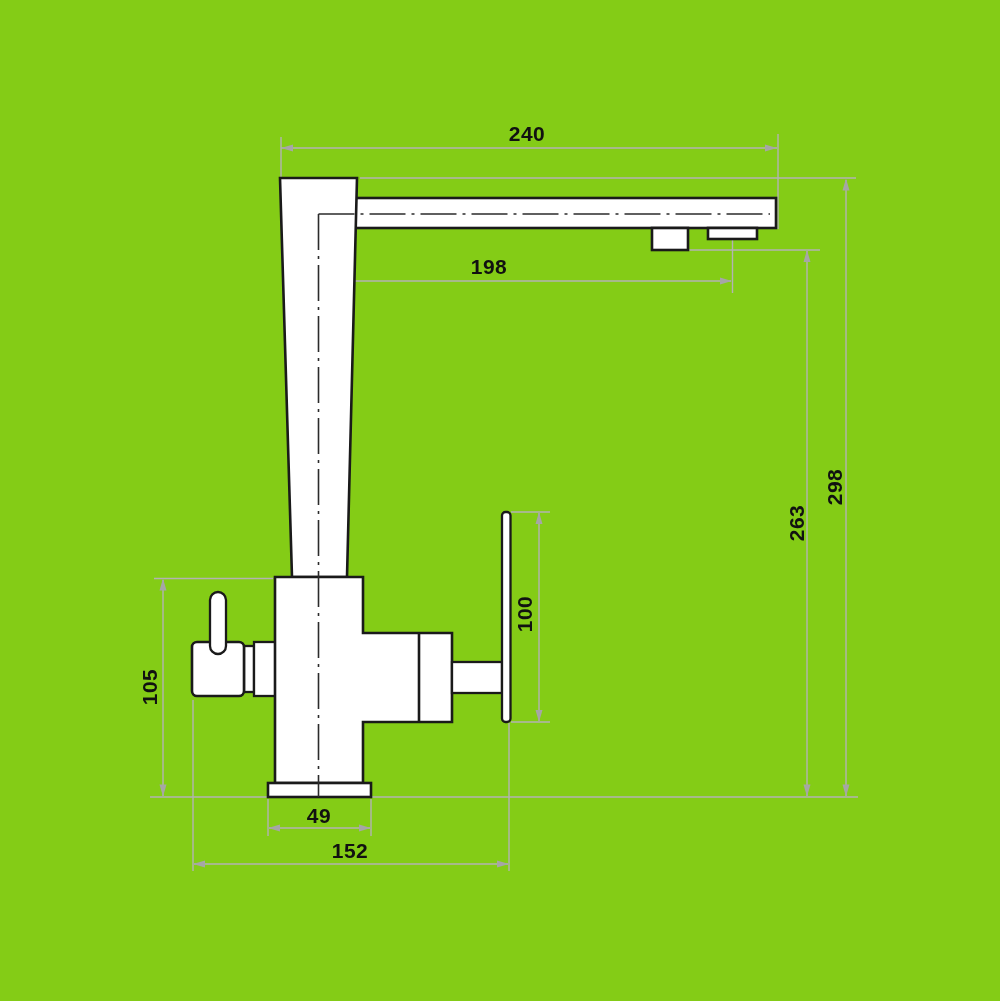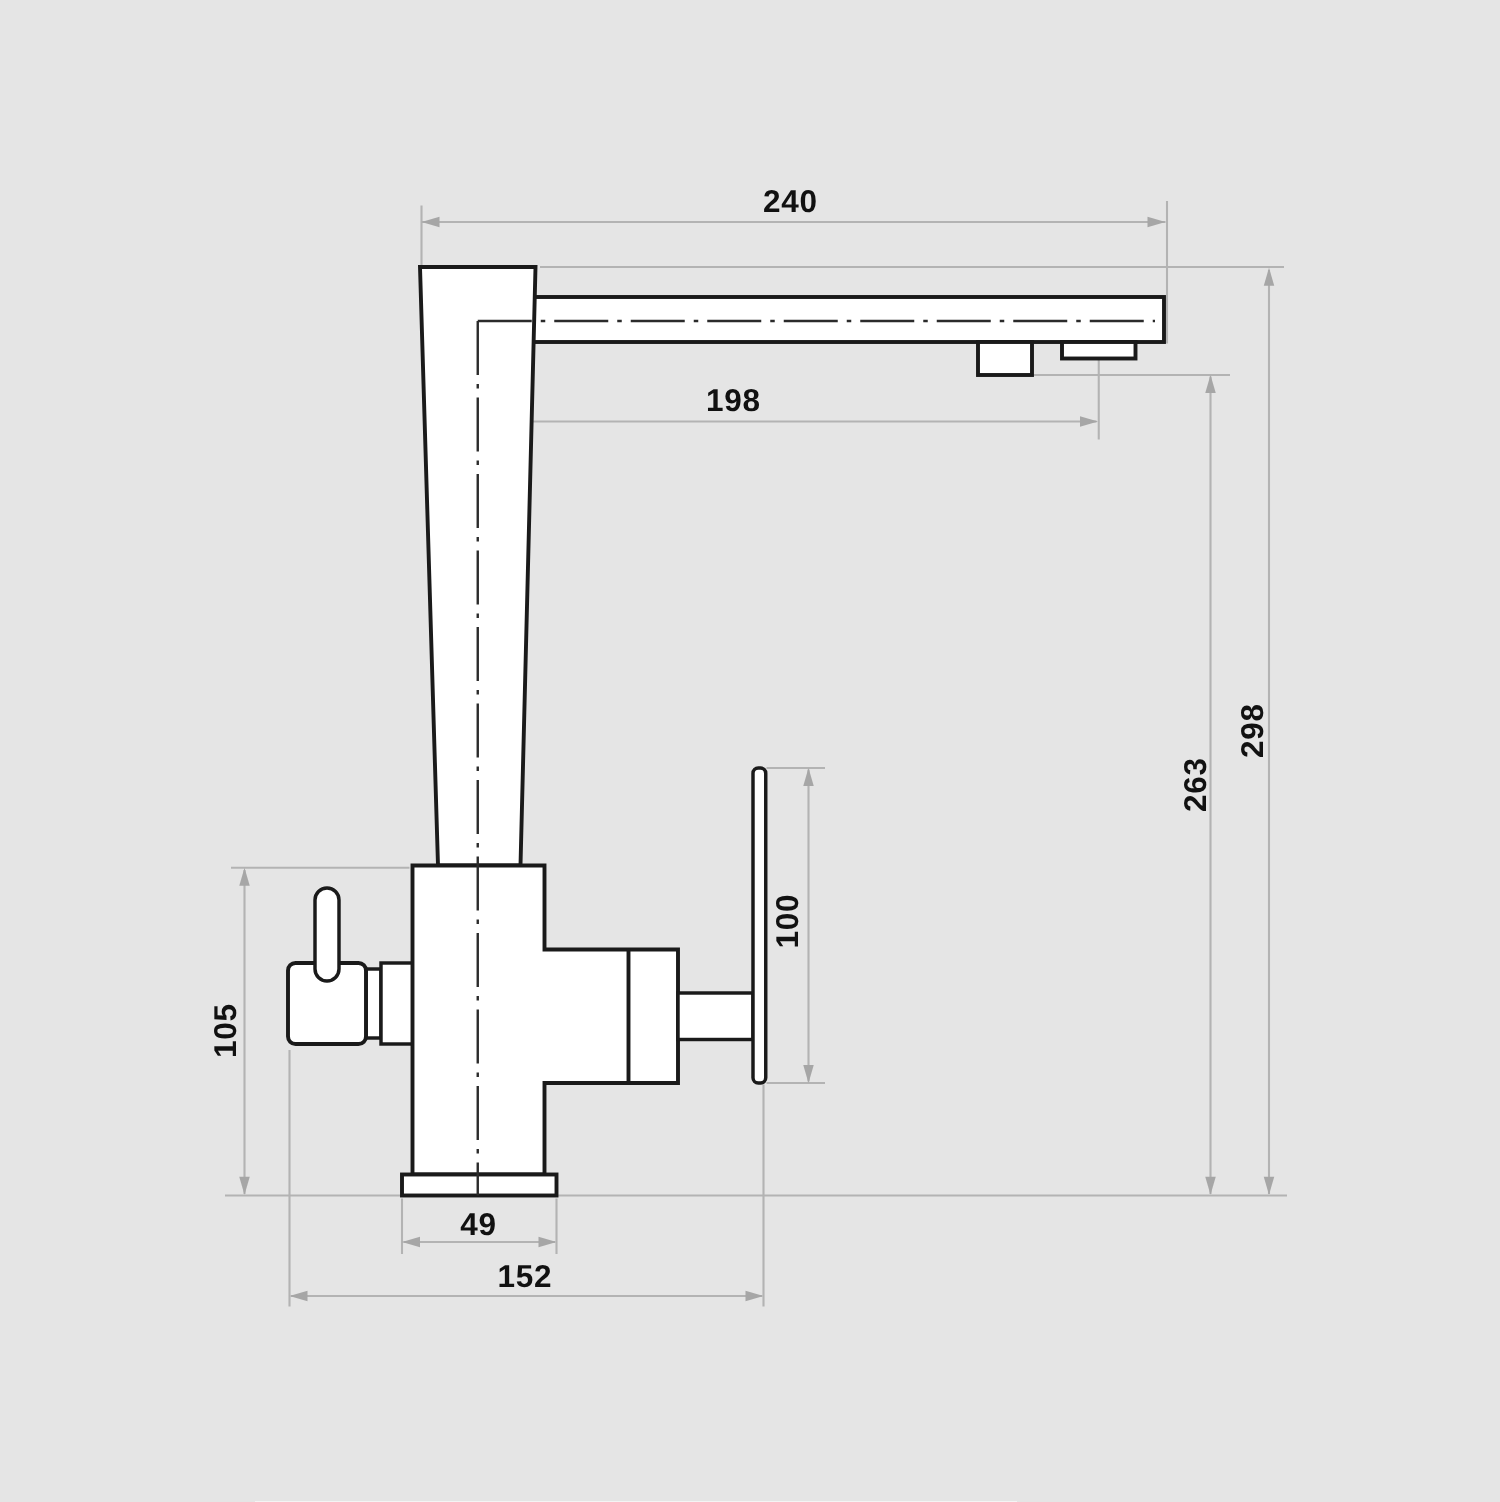--- a/index.html
+++ b/index.html
@@ -1,16 +1,16 @@
 <!DOCTYPE html>
 <html><head>
 <meta charset="utf-8">
 <style>
   html,body{margin:0;padding:0;background:#ffffff;}
-  .stage{position:relative;width:1000px;height:1001px;background:#e5e5e5;overflow:hidden;}
+  .stage{position:relative;width:1000px;height:1001px;background:#84cc16;overflow:hidden;}
   svg{display:block;}
   text{font-family:"Liberation Sans","DejaVu Sans",sans-serif;font-weight:bold;font-size:21px;fill:#111111;letter-spacing:0.5px;}
   .obj{fill:#ffffff;stroke:#1a1a1a;stroke-width:2.6;stroke-linejoin:miter;}
   .objthin{fill:#ffffff;stroke:#1a1a1a;stroke-width:2.3;}
   .dim{stroke:#b3b3b3;stroke-width:1.4;fill:none;}
   .arr{fill:#a6a6a6;stroke:none;}
   .cl{stroke:#2b2b2b;stroke-width:1.6;fill:none;stroke-dasharray:36 6 3 6;}
 </style>
 </head>
 <body>

